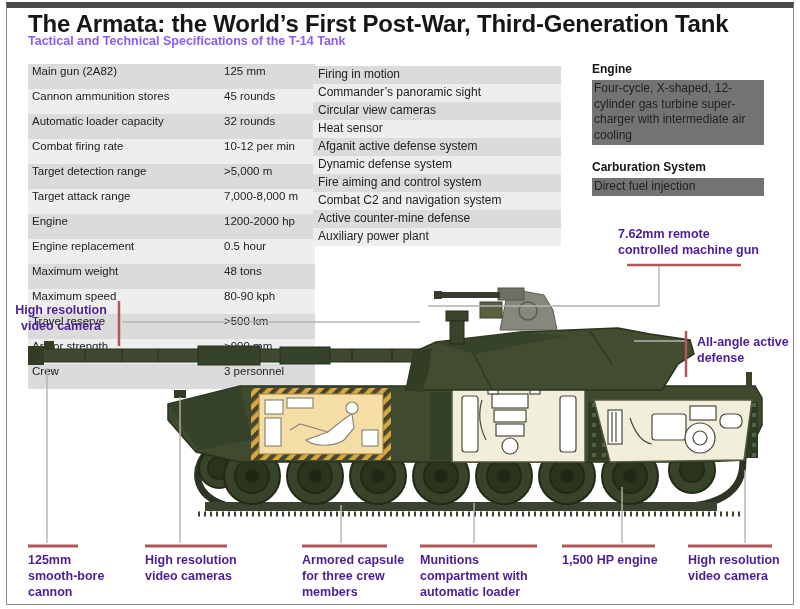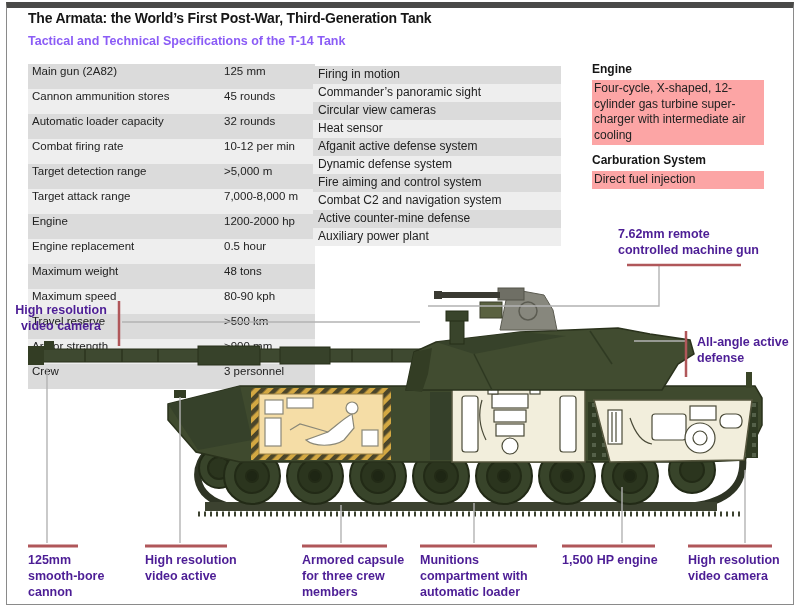--- a/index.html
+++ b/index.html
@@ -1,37 +1,37 @@
 <!DOCTYPE html>
 <html><head>
 <meta charset="utf-8">
 <style>
   html,body{margin:0;padding:0;background:#fff;}
   .page{position:relative;width:800px;height:609px;background:#fff;overflow:hidden;
         font-family:"Liberation Sans","DejaVu Sans",sans-serif;color:#222;}
   .frame{position:absolute;left:6px;top:2px;width:786px;height:596px;
          border:1px solid #8a8a8a;border-top:6px solid #4a4a48;pointer-events:none;}
-  .title{position:absolute;left:28px;top:10px;font-size:14px;font-weight:bold;color:#161616;letter-spacing:-0.2px;}
+  .title{position:absolute;left:28px;top:10px;font-size:24px;font-weight:bold;color:#161616;letter-spacing:-0.2px;}
   .subtitle{position:absolute;left:28px;top:34px;font-size:12.5px;font-weight:bold;color:#8b5cf6;}
   
   .spec-table{position:absolute;left:28px;top:64px;width:287px;font-size:11.5px;}
   .spec-row{display:flex;height:25px;line-height:15.8px;padding-left:4px;}
   .spec-row:nth-child(odd){background:#dbdbdb;}
   .spec-row:nth-child(even){background:#eeeeee;}
   .spec-label{flex:0 0 192px;}
   .spec-value{flex:1;}
   
   .features{position:absolute;left:313px;top:66px;width:248px;font-size:12px;}
   .feature-row{height:18px;line-height:17.1px;padding-left:5px;}
   .feature-row:nth-child(odd){background:#dbdbdb;}
   .feature-row:nth-child(even){background:#eeeeee;}
   
   .side-panel{position:absolute;left:592px;top:62px;width:172px;font-size:12px;line-height:1.32;}
   .side-heading{font-weight:bold;color:#161616;margin:0 0 2px 0;}
-  .side-body{background:#fca5a5;padding:1px 2px;margin-bottom:8px;}
+  .side-body{background:#737373;padding:1px 2px;margin-bottom:15px;}
   
   .callout{position:absolute;font-size:12.5px;font-weight:600;color:#4c1d95;line-height:1.28;}
   .svg-layer{position:absolute;left:0;top:0;}
 </style>
 </head>
 <body>
 
 <div class="page">
   <div class="frame"></div>
 
@@ -275,18 +275,18 @@
         <line x1="562" y1="546" x2="655" y2="546"></line>
         <line x1="688" y1="546" x2="772" y2="546"></line>
       </g>
     </g>
   </svg>
 
   <div class="callout" style="left:618px;top:226px;width:142px;">7.62mm remote controlled machine gun</div>
   <div class="callout" style="left:10px;top:302px;width:102px;text-align:center;">High resolution video camera</div>
   <div class="callout" style="left:697px;top:334px;width:92px;">All-angle active defense</div>
   <div class="callout" style="left:28px;top:552px;width:82px;">125mm smooth-bore cannon</div>
-  <div class="callout" style="left:145px;top:552px;width:100px;">High resolution video active</div>
+  <div class="callout" style="left:145px;top:552px;width:100px;">High resolution video cameras</div>
   <div class="callout" style="left:302px;top:552px;width:105px;">Armored capsule for three crew members</div>
   <div class="callout" style="left:420px;top:552px;width:120px;">Munitions compartment with automatic loader</div>
   <div class="callout" style="left:562px;top:552px;width:100px;">1,500 HP engine</div>
   <div class="callout" style="left:688px;top:552px;width:95px;">High resolution video camera</div>
 </div>
 
 </body></html>

